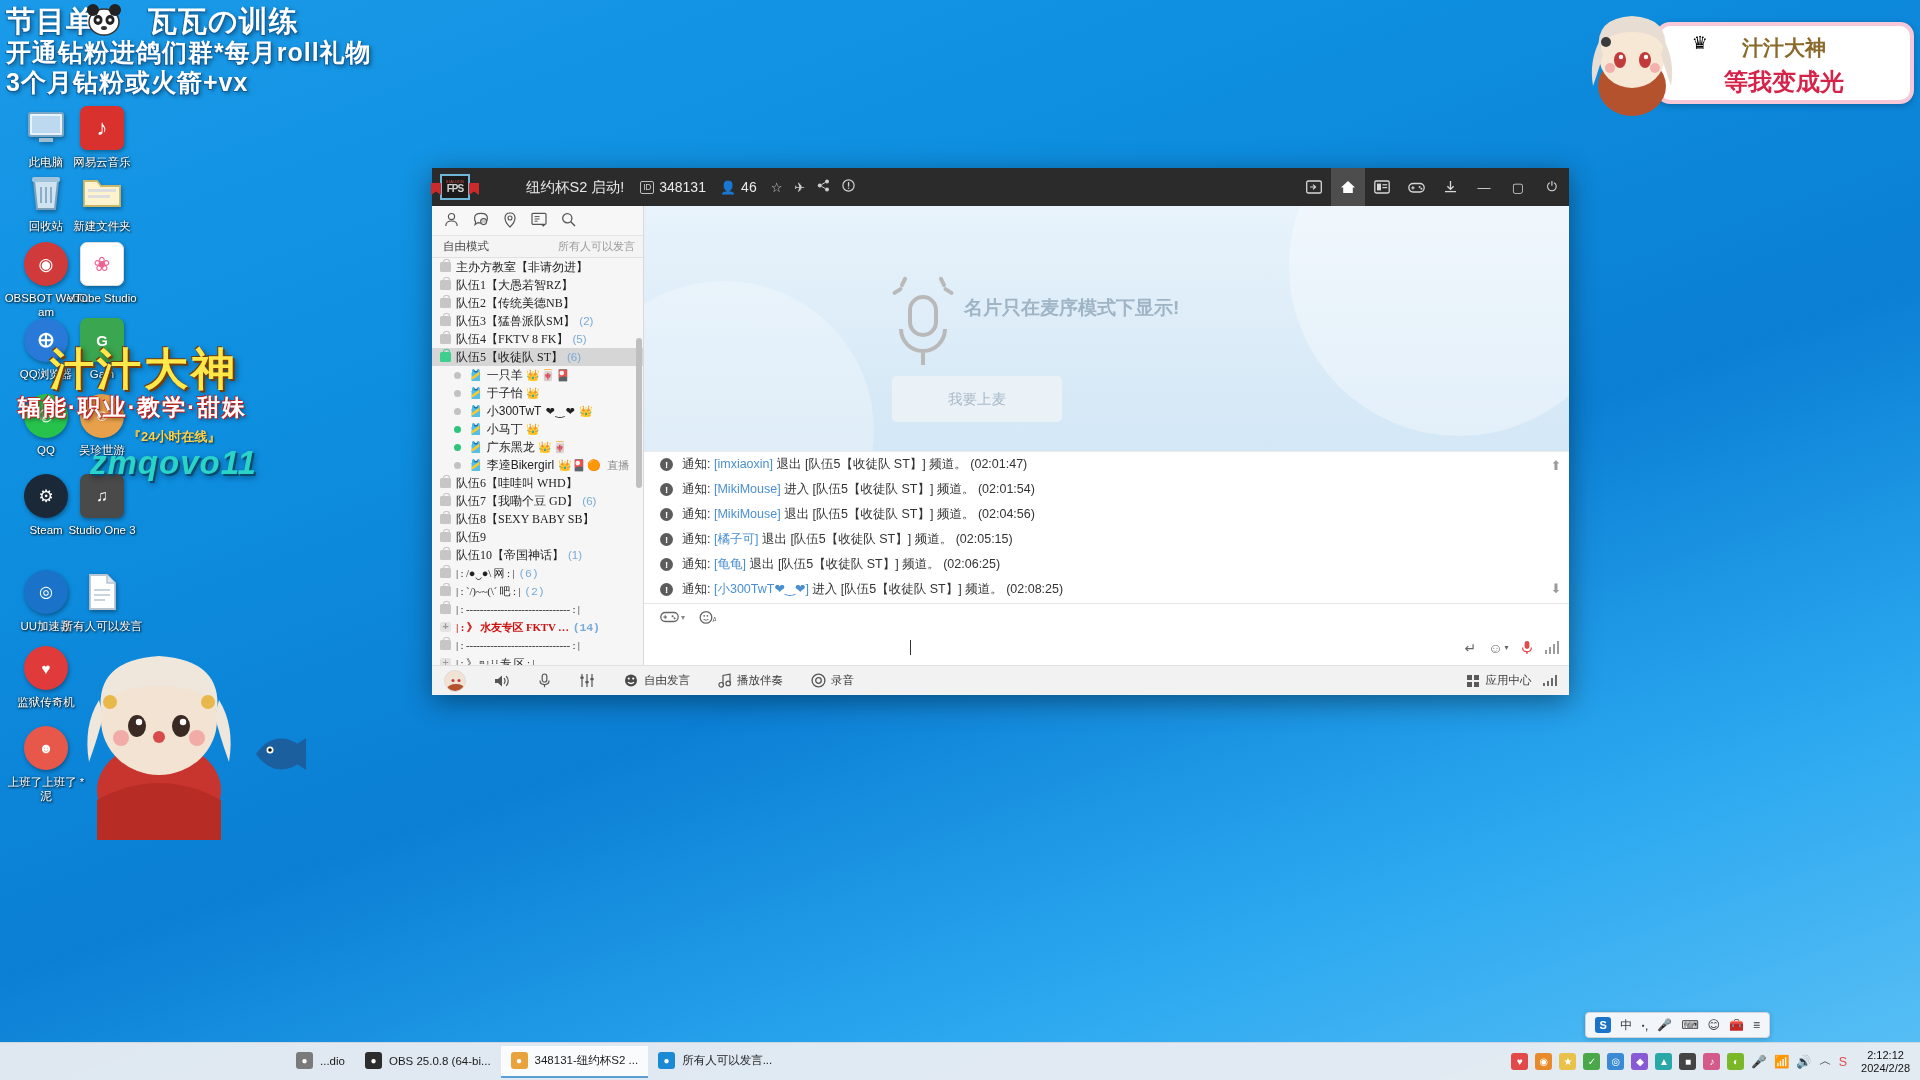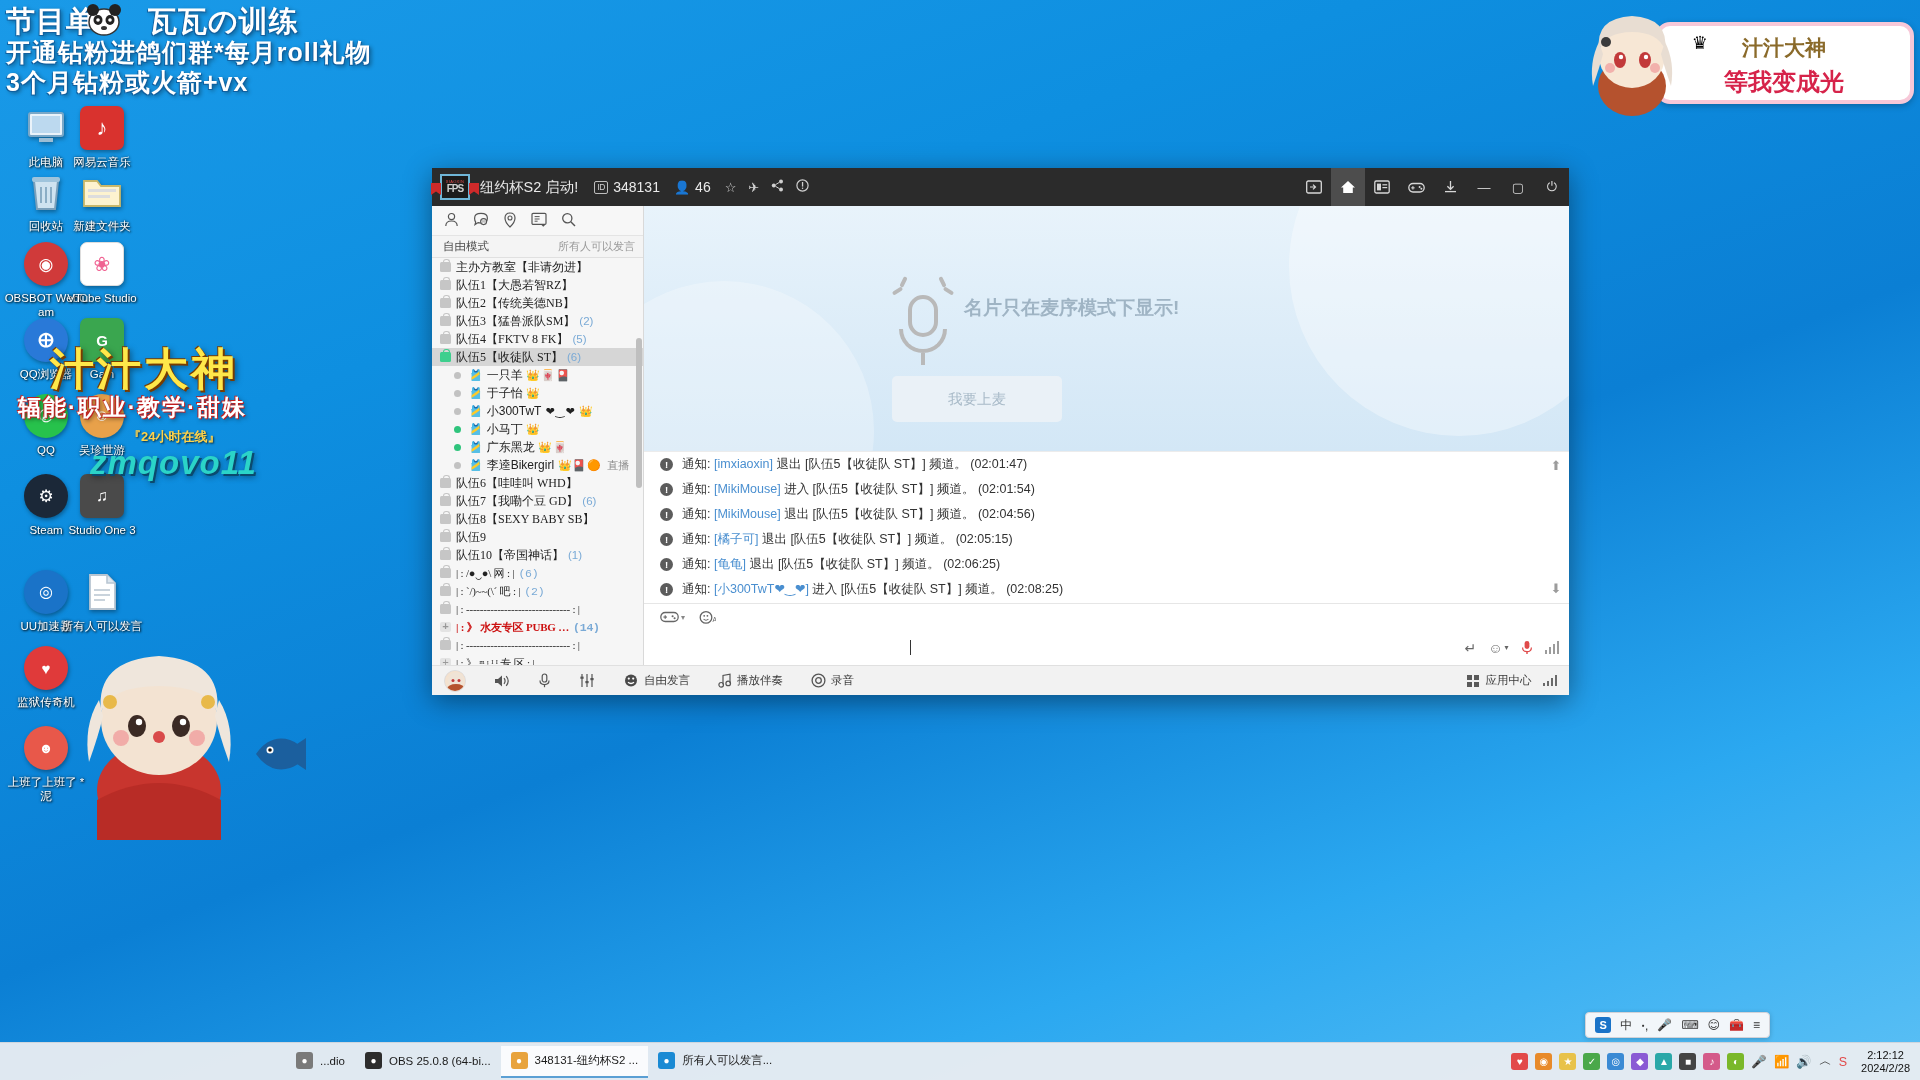--- a/index.html
+++ b/index.html
@@ -105,21 +105,21 @@
     margin-right: 10px; position: relative;
   }
   .applogo .t { font-size: 4px; color: #e04a4a; letter-spacing: .3px; line-height: 1; }
   .applogo .b { font-size: 10px; color: #cfcfcf; font-weight: bold; line-height: 1; letter-spacing: -1px; }
   .applogo::before, .applogo::after {
     content: ""; position: absolute; top: 7px; width: 10px; height: 12px; background: #cf2a2a;
     clip-path: polygon(0 0, 100% 0, 100% 100%, 50% 70%, 0 100%);
   }
   .applogo::before { left: -11px; }
   .applogo::after { right: -11px; }
-  .room-title { font-size: 14.5px; margin-right: 16px; white-space: nowrap; }
+  .room-title { font-size: 14.5px; margin-right: 16px; white-space: nowrap; margin-left: 46px; }
   .tb-chip { display: flex; align-items: center; gap: 5px; margin-right: 14px; font-size: 12.5px; color: #cfcfcf; }
   .tb-chip .bx {
     border: 1.3px solid #bdbdbd; border-radius: 2px; font-size: 8.5px; padding: 0 2px;
     line-height: 11px; letter-spacing: -.3px;
   }
   .tb-icon { font-size: 13px; color: #d0d0d0; margin-right: 12px; cursor: pointer; }
   .tb-spacer { flex: 1; }
   .win-btn {
     width: 34px; height: 38px; display: flex; align-items: center; justify-content: center;
     font-size: 13px; color: #d8d8d8; cursor: pointer;
@@ -745,21 +745,21 @@
             <span class="nm">| :      ˋ/)~~(\ˊ   吧      : |</span>
             <span class="cnt">(2)</span>
           </div>
           <div class="crow ascii">
             <span class="lock"></span>
             <span class="nm">| : ------------------------------  : |</span>
             <span class="cnt"></span>
           </div>
           <div class="crow ascii pubg">
             <span class="plus">+</span>
-            <span class="nm">| : 》   水友专区  PUBG  …</span>
+            <span class="nm">| : 》   水友专区  FKTV  …</span>
             <span class="cnt">(14)</span>
           </div>
           <div class="crow ascii">
             <span class="lock"></span>
             <span class="nm">| : ------------------------------  : |</span>
             <span class="cnt"></span>
           </div>
           <div class="crow ascii">
             <span class="plus">+</span>
             <span class="nm">| : 》 ᵐ   ᵎ ᴵ  ᴵ 专 区 : |</span>

